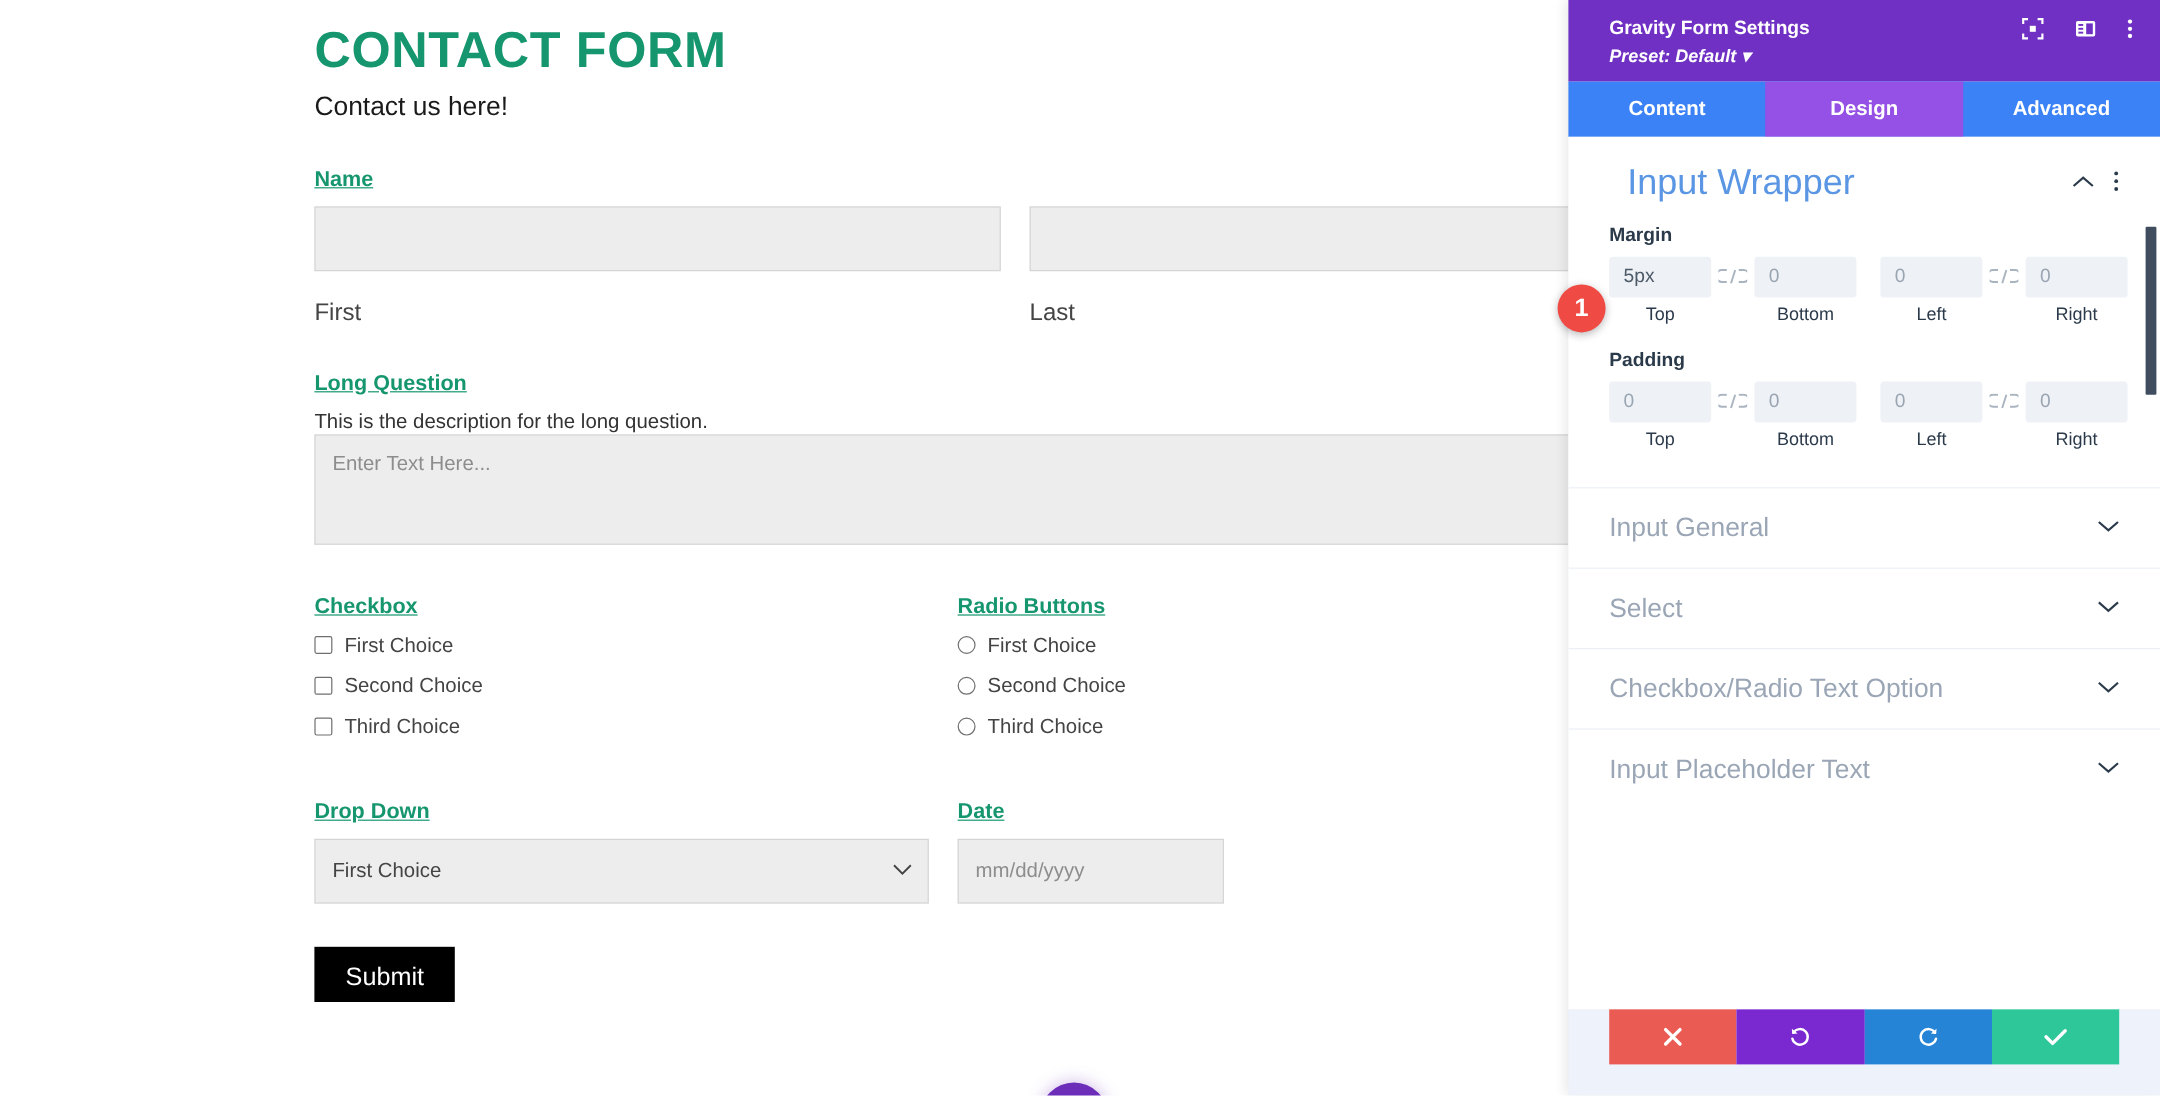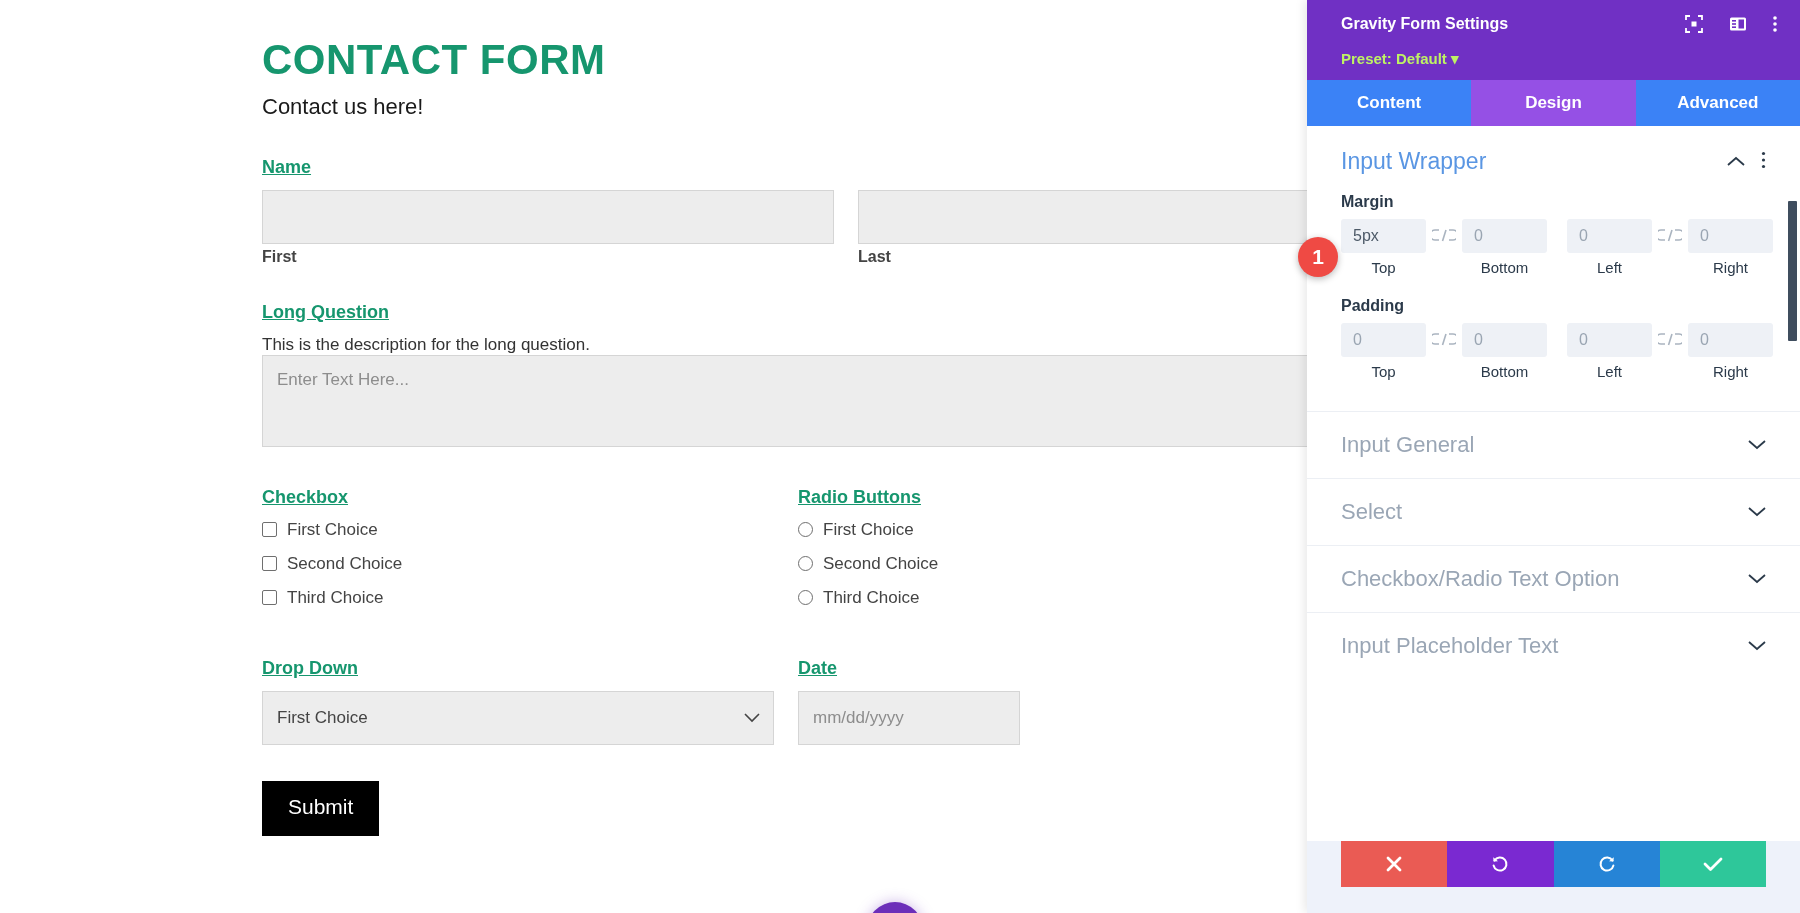--- a/index.html
+++ b/index.html
@@ -9,21 +9,21 @@
     overflow: hidden;
     background: #ffffff;
     font-family: "Liberation Sans", sans-serif;
   }
 
   
   #page { position: relative; width: 1800px; height: 913px; background: #fff; }
 
   #form-area {
     position: absolute;
-    left: 0; top: 18px;
+    left: 0; top: 0;
     width: 1310px; height: 835px;
     padding: 18px 0 0 262px;
     overflow: hidden;
   }
 
   .form-title {
     font-size: 42px;
     font-weight: bold;
     color: #16966e;
     letter-spacing: 0.5px;
@@ -42,24 +42,23 @@
     font-weight: bold;
     color: #16966e;
     margin-bottom: 12px;
     text-decoration: underline;
   }
   .field-desc {
     font-size: 17px;
     color: #333;
   }
   .sub-label {
-    font-size: 16px;
+    font-size: 20px;
     color: #444;
-    margin-top: 4px;
-    font-weight: bold;
+    margin-top: 24px;
   }
 
   .gf-input {
     width: 100%;
     height: 54px;
     background: #ededed;
     border: 1px solid #d5d5d5;
     outline: none;
     font-size: 17px;
     color: #555;
@@ -182,25 +181,26 @@
   .panel-title {
     color: #fff;
     font-size: 16px;
     font-weight: bold;
     line-height: 1.2;
   }
   .panel-header-icons { display: flex; align-items: center; gap: 24px; }
   .hdr-icon { cursor: pointer; display: flex; align-items: center; }
 
   .panel-preset {
-    color: #bef264;
+    color: #ffffff;
     font-size: 15px;
     font-weight: bold;
-    margin-top: 16px;
+    margin-top: 4px;
     cursor: pointer;
+    font-style: italic;
   }
 
   .panel-tabs {
     display: flex;
     background: #3b82f6;
     flex: none;
   }
   .panel-tab {
     flex: 1;
     text-align: center;
@@ -218,22 +218,23 @@
     overflow: hidden;
     position: relative;
   }
 
   .section-open { padding: 22px 34px 10px 34px; }
   .section-open-head {
     display: flex; align-items: center; justify-content: space-between;
     margin-bottom: 18px;
   }
   .section-open-title {
-    font-size: 23px;
+    font-size: 30px;
     color: #5a96e3;
+    margin-left: 15px;
   }
   .section-head-icons { display: flex; align-items: center; gap: 16px; }
 
   .prop-label {
     font-size: 16px;
     font-weight: bold;
     color: #2b3a4a;
     margin-bottom: 8px;
   }
 

